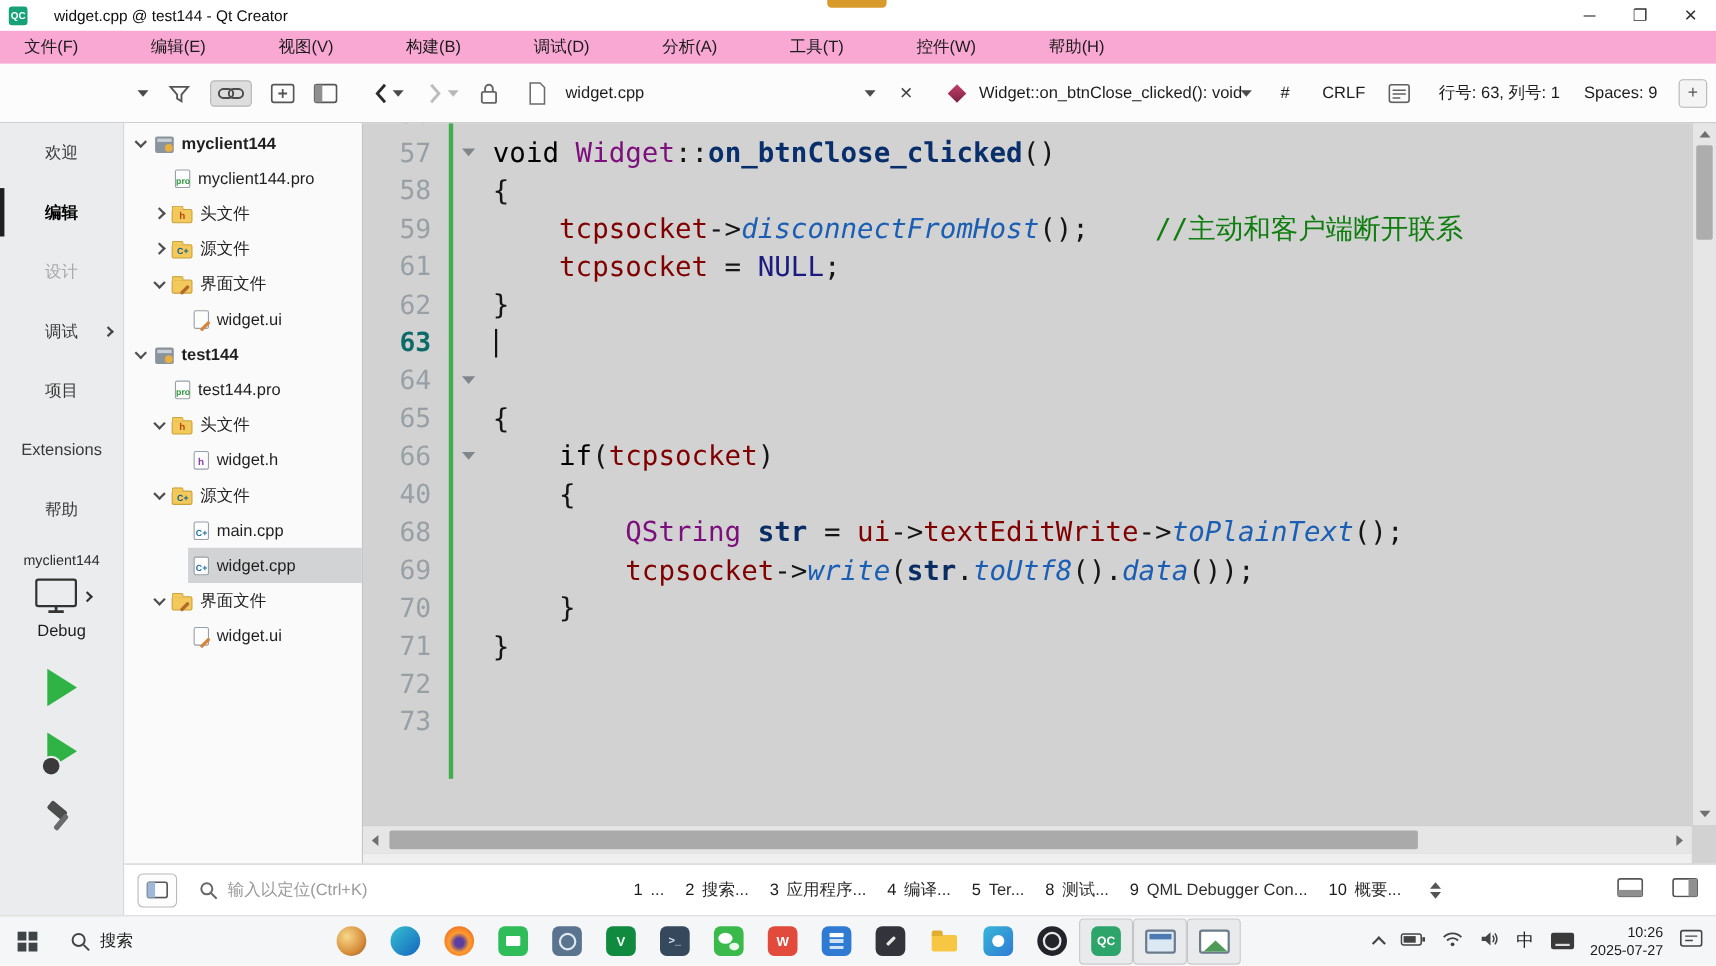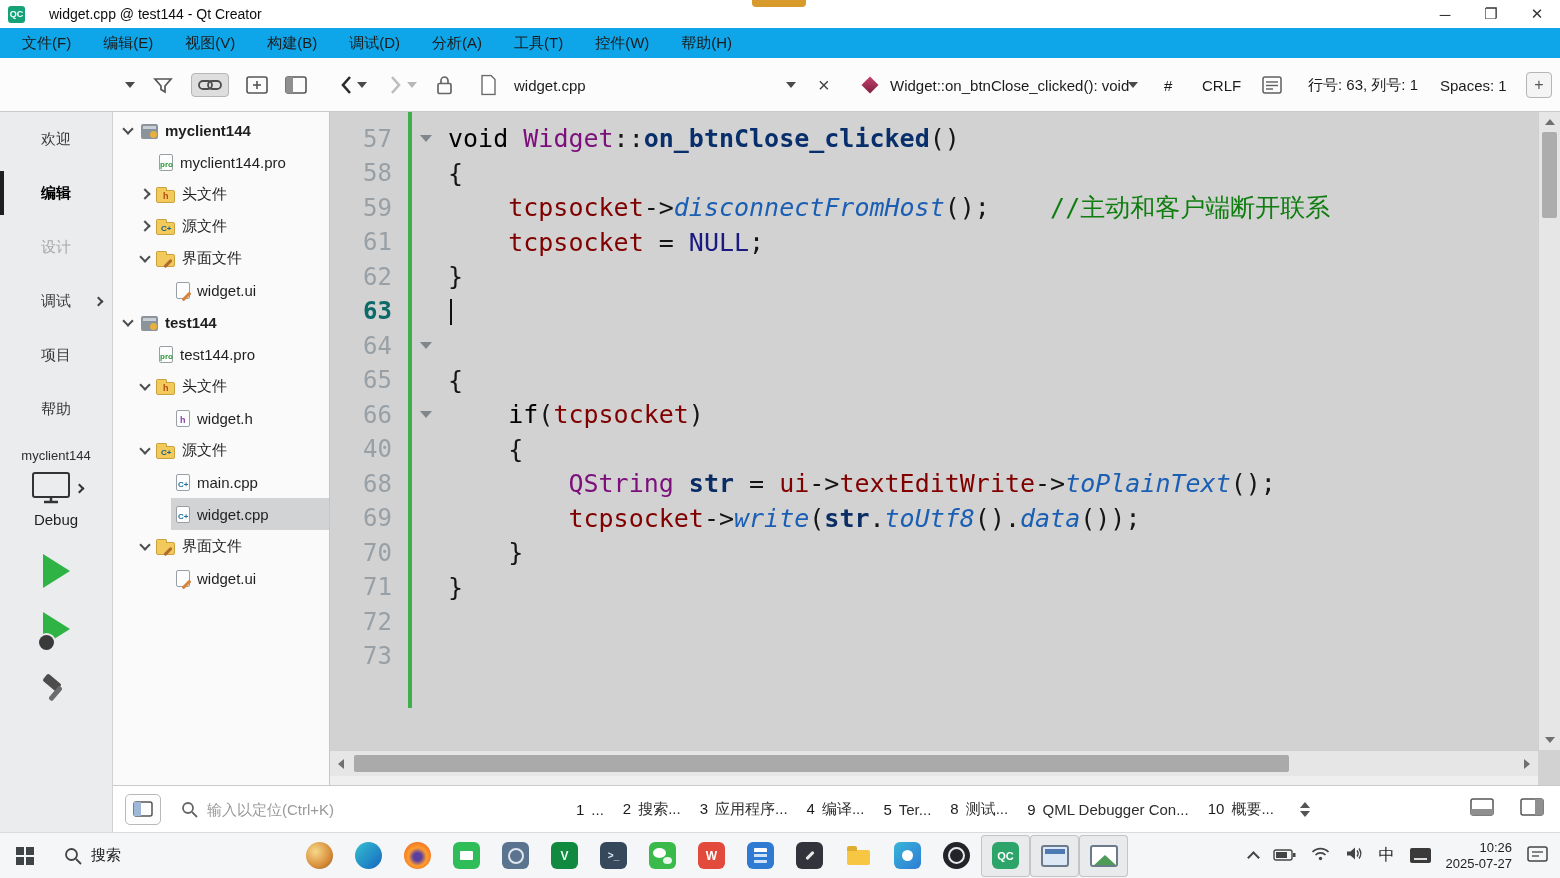--- a/index.html
+++ b/index.html
@@ -9,21 +9,21 @@
 
   
   .titlebar { position:absolute; left:0; top:0; width:100%; height:28px; background:#fff; display:flex; align-items:center; padding-left:8px; }
   .app-badge { width:17px; height:17px; background:#17a179; border-radius:3px; color:#fff; font-size:9px; font-weight:bold; display:flex; align-items:center; justify-content:center; flex:none; }
   .win-title { font-size:14px; color:#0d0d0d; margin-left:24px; white-space:nowrap; }
   .win-controls { margin-left:auto; display:flex; height:100%; }
   .win-btn { width:46px; height:100%; display:flex; align-items:center; justify-content:center; font-size:15px; color:#333; }
   .hidden-tab { position:absolute; left:752px; top:0; width:54px; height:7px; background:#d79a2b; border-radius:0 0 4px 4px; z-index:5; }
 
   
-  .menubar { position:absolute; left:0; top:28px; width:100%; height:30px; background:#0ea5e9; display:flex; align-items:center; padding-left:6px; }
+  .menubar { position:absolute; left:0; top:28px; width:100%; height:30px; background:#f9a8d4; display:flex; align-items:center; padding-left:6px;gap:34px; }
   .menu-item { padding:0 16px; font-size:15px; color:#1b1b1b; line-height:30px; }
 
   
   .toolbar { position:absolute; left:0; top:58px; width:100%; height:54px; background:#fcfcfc; border-bottom:1px solid #c9c9c9; }
   .toolbar > .abs { position:absolute; top:50%; transform:translateY(-50%); display:flex; align-items:center; }
   .tb-left { position:absolute; left:113px; top:0; height:100%; width:217px; display:flex; align-items:center; gap:17px; padding-left:12px; }
   .caret-down { width:0; height:0; border-left:5px solid transparent; border-right:5px solid transparent; border-top:6px solid #4a4a4a; }
   .caret-down.lite { border-top-color:#b8b8b8; }
   .tool-ic { display:flex; align-items:center; justify-content:center; }
   .tool-ic.pressed { background:#dedede; border:1px solid #b5b5b5; border-radius:4px; padding:4px 6px; }
@@ -271,21 +271,21 @@
     <span class="abs txt15" style="left:1202px;">CRLF</span>
     <div class="abs" style="left:1262px;">
       <svg width="20" height="18">
           <rect x="1" y="1" width="18" height="16" rx="2" fill="none" stroke="#5f5f5f" stroke-width="1.5"></rect>
           <line x1="4" y1="6" x2="16" y2="6" stroke="#5f5f5f" stroke-width="1.4"></line>
           <line x1="4" y1="9.5" x2="16" y2="9.5" stroke="#5f5f5f" stroke-width="1.4"></line>
           <line x1="4" y1="13" x2="11" y2="13" stroke="#5f5f5f" stroke-width="1.4"></line>
         </svg>
     </div>
     <span class="abs txt15" style="left:1308px;">行号: 63, 列号: 1</span>
-    <span class="abs txt15" style="left:1440px;">Spaces: 1</span>
+    <span class="abs txt15" style="left:1440px;">Spaces: 9</span>
     <div class="abs split-btn" style="right:8px;">+</div>
   </div>
 
   <div class="main-row">
 
     <div class="mode-sidebar">
       <div id="modeItems">
           <div class="mode-item">
             <span>欢迎</span>
           </div>
@@ -294,20 +294,23 @@
           </div>
           <div class="mode-item disabled">
             <span>设计</span>
           </div>
           <div class="mode-item">
             <span>调试</span>
             <div class="mode-arrow"></div>
           </div>
           <div class="mode-item">
             <span>项目</span>
+          </div>
+          <div class="mode-item">
+            <span>Extensions</span>
           </div>
           <div class="mode-item">
             <span>帮助</span>
           </div>
         </div>
       <div class="kit-name">myclient144</div>
       <div class="kit-icon-row">
         <svg width="42" height="34">
             <rect x="3" y="2" width="36" height="24" rx="2" fill="none" stroke="#333" stroke-width="2"></rect>
             <line x1="14" y1="31" x2="28" y2="31" stroke="#333" stroke-width="2.5"></line>

